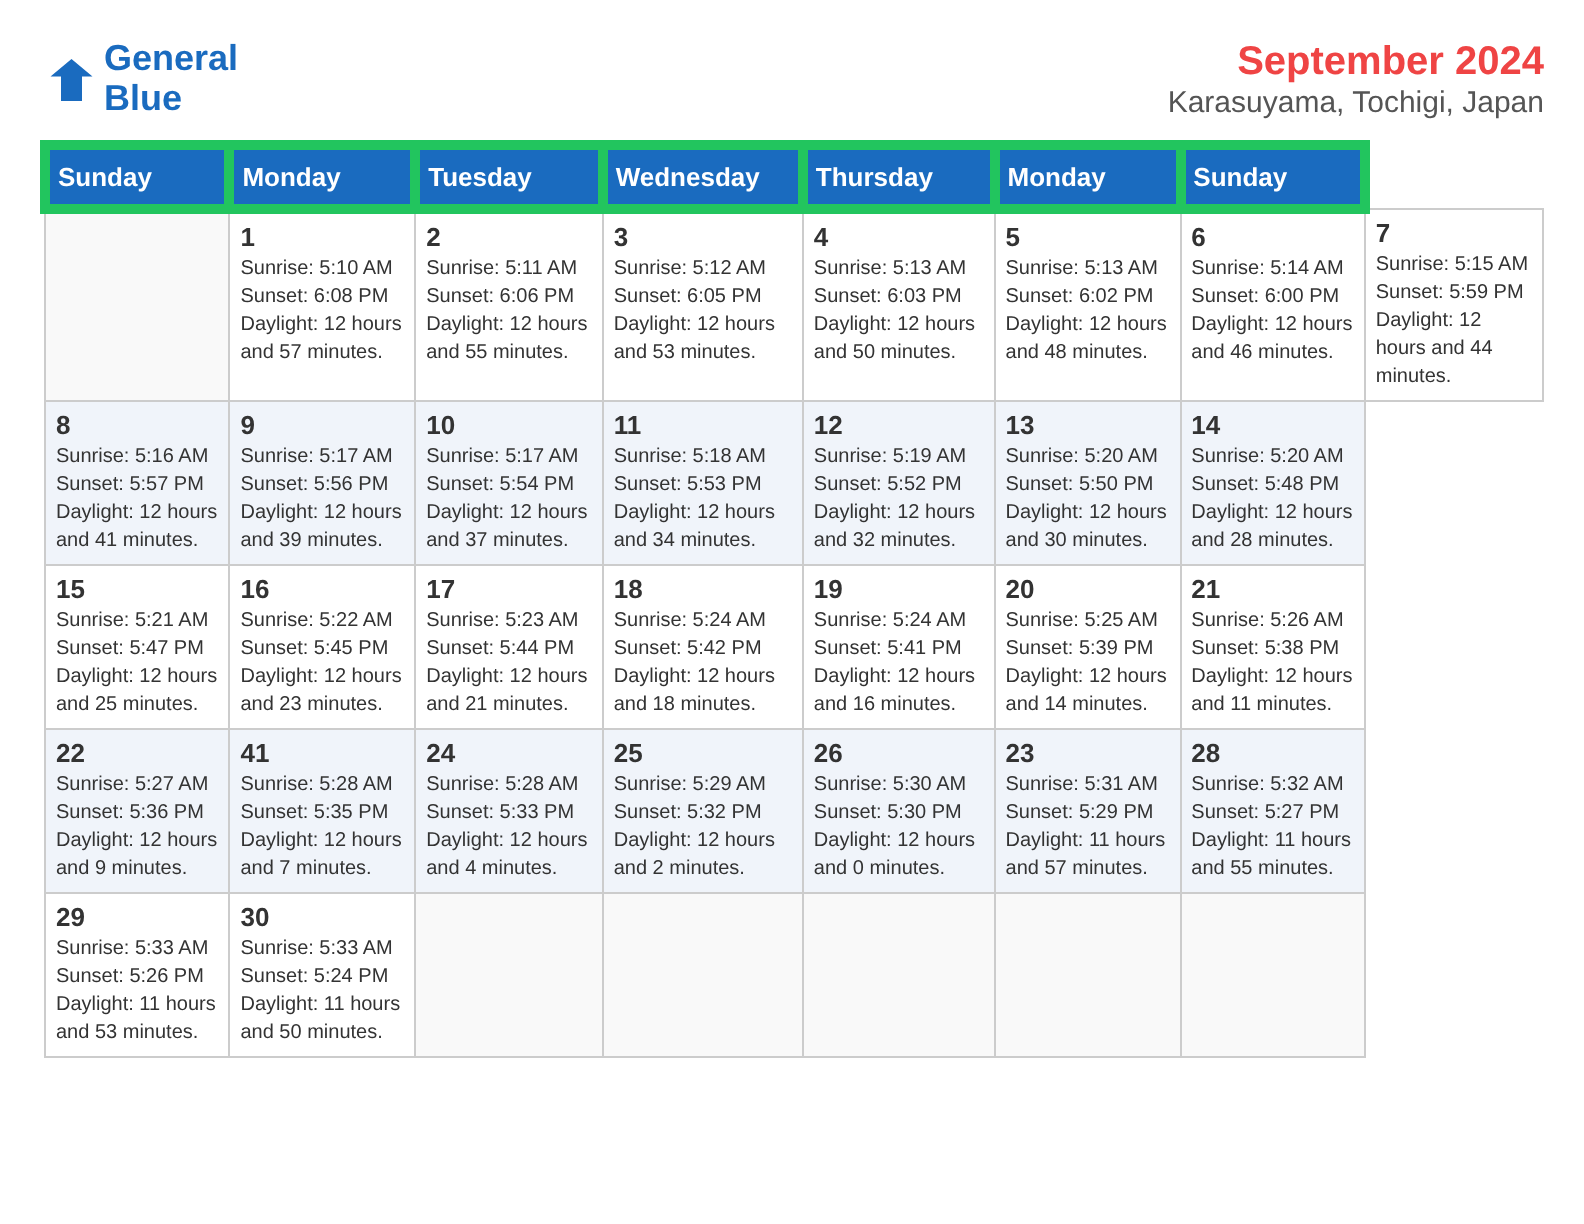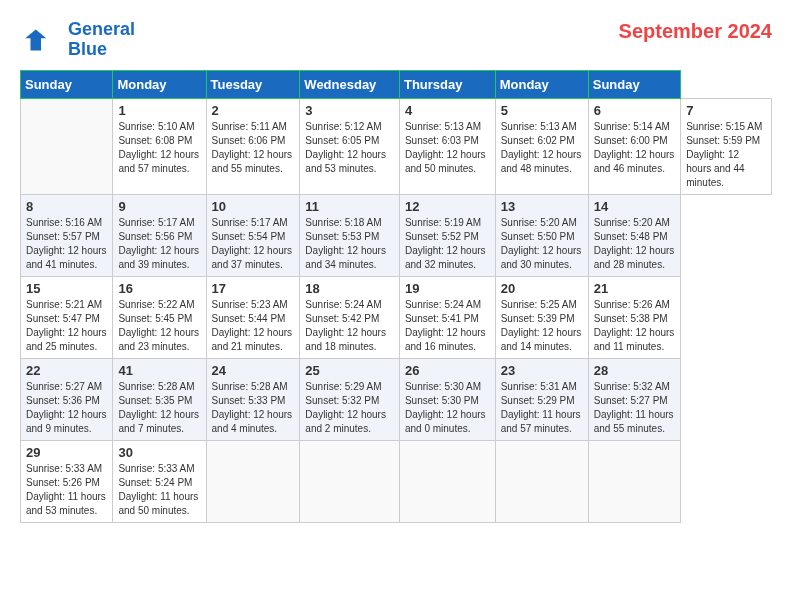--- a/index.html
+++ b/index.html
@@ -12,21 +12,21 @@
     }
     .header {
       display: flex;
       justify-content: space-between;
       align-items: flex-start;
       margin-bottom: 10px;
     }
     .logo {
       display: flex;
       align-items: center;
-      gap: 20px;
+      gap: 4px;
     }
     .logo-text {
       font-size: 18px;
       font-weight: bold;
       color: #333;
       line-height: 1.1;
     }
     .logo-text span { color: #1a6bbf; }
     .logo-icon {
       width: 28px;
@@ -47,21 +47,21 @@
       border-collapse: collapse;
       font-size: 11px;
     }
     thead tr th {
       background: #1a6bbf;
       color: #fff;
       padding: 6px 4px;
       text-align: left;
       font-size: 13px;
       font-weight: bold;
-      border: 1px solid #22c55e;
+      border: 5px solid #22c55e;
     }
     tbody tr td {
       border: 1px solid #ccc;
       vertical-align: top;
       padding: 4px 5px;
       width: 107px;
       height: 80px;
       color: #333;
     }
     tbody tr:nth-child(even) td {
@@ -94,20 +94,21 @@
     <svg class="logo-icon" viewBox="0 0 32 32">
       <polygon points="18,4 30,14 24,14 24,28 12,28 12,14 6,14" fill="#1a6bbf"></polygon>
     </svg>
     <div class="logo-text">
       <span>General</span><br>
       <span style="color:#1a6bbf">Blue</span>
     </div>
   </div>
   <div class="title-block">
     <div class="month-title">September 2024</div>
+    <div class="subtitle">Karasuyama, Tochigi, Japan</div>
   </div>
 </div>
 
 <table>
   <thead>
     <tr id="header-row">
         <th>Sunday</th>
         <th>Monday</th>
         <th>Tuesday</th>
         <th>Wednesday</th>

